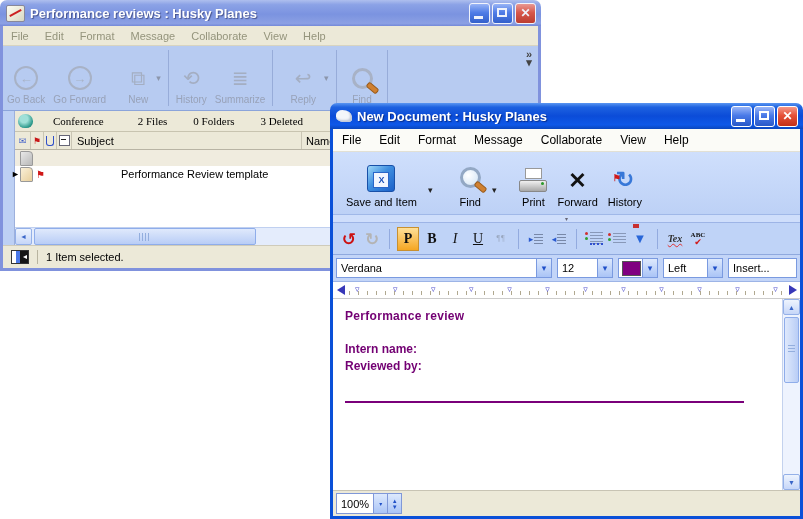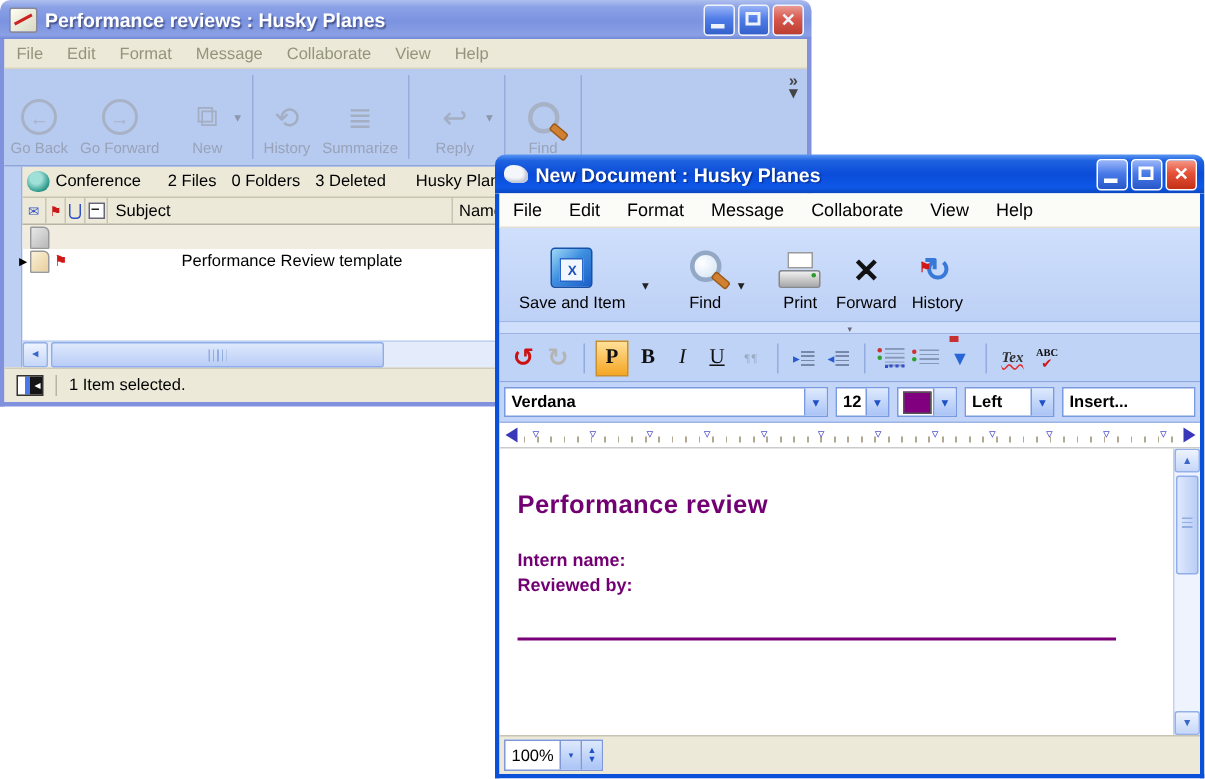--- a/index.html
+++ b/index.html
@@ -45,21 +45,21 @@
          align-items:center;justify-content:center;font-size:13px;color:#a8b2c6;box-sizing:border-box;}
   .dd1{align-self:center;color:#8c96ac;font-size:9px;padding:0 4px;}
   .tsep{width:1px;background:#97acd9;margin:4px 3px;}
   .chev{margin-left:auto;align-self:flex-start;padding:4px 6px;color:#444;font-size:11px;
         font-weight:bold;display:flex;flex-direction:column;line-height:8px;align-items:center;}
 
   .mainrow{flex:1;display:flex;min-height:0;}
   .leftstrip{width:11px;background:#bdd0f4;border-right:1px solid #9db0dc;flex:none;}
   .viewcol{flex:1;display:flex;flex-direction:column;min-width:0;}
   .infobar{height:20px;background:#ece9d8;border-bottom:1px solid #c8c4b0;display:flex;
-           align-items:center;font-size:11px;color:#000;gap:4px;padding-left:3px;flex:none;}
+           align-items:center;font-size:11px;color:#000;gap:20px;padding-left:3px;flex:none;font-family:Liberation Serif, serif;}
   .globe{width:15px;height:14px;border-radius:50% 50% 45% 45%;flex:none;
          background:radial-gradient(circle at 40% 35%,#9fe0d8 0 30%,#2e9a8c 70%,#14655c);}
   .ib-name{margin-right:14px;font-weight:normal;}
   .ib-stat{margin-right:6px;}
   .ib-loc{margin-left:10px;}
   .listhdr{height:17px;background:#ece9d8;border-bottom:1px solid #b8b4a4;display:flex;
            align-items:center;font-size:11px;color:#000;flex:none;}
   .hcell{height:100%;display:flex;align-items:center;justify-content:center;
          border-right:1px solid #c9c5b4;box-sizing:border-box;flex:none;}
   .hic-env{width:16px;color:#3858c8;font-size:9px;}
@@ -162,44 +162,44 @@
   .texic{font-style:italic;font-size:10px;color:#303030;font-weight:bold;
          text-decoration:underline wavy #e03030;}
   .abcic{display:flex;flex-direction:column;align-items:center;line-height:7px;}
   .abcic .t{font-size:7px;font-weight:bold;color:#111;}
   .abcic .c{font-size:9px;color:#d01818;}
 
   .fontbar{height:26px;background:#c3d5f8;border-bottom:1px solid #9db4e6;display:flex;
            align-items:center;gap:5px;padding:0 3px;flex:none;}
   .xsel{background:#fff;border:1px solid #7a9ae0;height:20px;display:flex;align-items:center;
         font-size:11px;box-sizing:border-box;color:#000;}
-  .xsel .val{flex:1;padding-left:4px;white-space:nowrap;overflow:hidden;font-weight:bold;}
+  .xsel .val{flex:1;padding-left:4px;white-space:nowrap;overflow:hidden;}
   .ddbtn{width:15px;height:100%;background:linear-gradient(180deg,#dde9fd,#aac4f6);
          border-left:1px solid #7a9ae0;color:#2050c8;display:flex;align-items:center;
          justify-content:center;font-size:9px;box-sizing:border-box;}
   .w-font{width:216px;}
-  .w-size{width:36px;align-items:center;}
+  .w-size{width:56px;align-items:center;}
   .w-color{width:40px;}
   .w-align{width:60px;}
   .w-ins{flex:1;}
   .swatch{width:17px;height:13px;margin-left:3px;border:1px solid #555;}
 
   .ruler{height:16px;background:#fff;border-bottom:1px solid #cccccc;position:relative;flex:none;}
   .ticks{position:absolute;left:16px;right:16px;top:9px;height:4px;
          background:repeating-linear-gradient(90deg,#b0a890 0 1px,transparent 1px 9px);}
   .tabs{position:absolute;left:22px;right:22px;top:0px;display:flex;justify-content:space-between;
         color:#5050cc;font-size:9px;line-height:14px;}
   .rmL,.rmR{position:absolute;top:3px;width:0;height:0;border-top:5px solid transparent;
         border-bottom:5px solid transparent;}
   .rmL{left:4px;border-right:8px solid #3838b8;}
   .rmR{right:3px;border-left:8px solid #3838b8;}
 
   .docwrap{flex:1;display:flex;min-height:0;background:#fff;}
   .doccontent{flex:1;padding:6px 10px;color:#730073;font-weight:bold;overflow:hidden;}
-  .doch1{font-size:17px;margin:22px 0 0 2px;letter-spacing:.3px;}
+  .doch1{font-size:12px;margin:4px 0 0 2px;letter-spacing:.3px;}
   .fieldblock{margin-top:18px;margin-left:2px;font-size:12px;line-height:17px;}
   .docline{border:none;border-top:2px solid #7a007a;margin:26px 28px 0 2px;}
   .secmajor{margin-top:22px;margin-left:2px;font-size:12px;}
   .vscroll{width:17px;background:#eef3fe;border-left:1px solid #c4d2ee;display:flex;
            flex-direction:column;flex:none;}
   .vbtn{height:16px;width:100%;background:linear-gradient(180deg,#eef4fe,#c6d6f8);
         border:1px solid #94b0e8;border-radius:2px;display:flex;align-items:center;
         justify-content:center;font-size:7px;color:#3a66c8;box-sizing:border-box;}
   .vthumb{height:64px;margin:2px 1px;border:1px solid #8fadea;border-radius:2px;
         background:linear-gradient(90deg,#dfe9fc,#b9cdf6);position:relative;}

